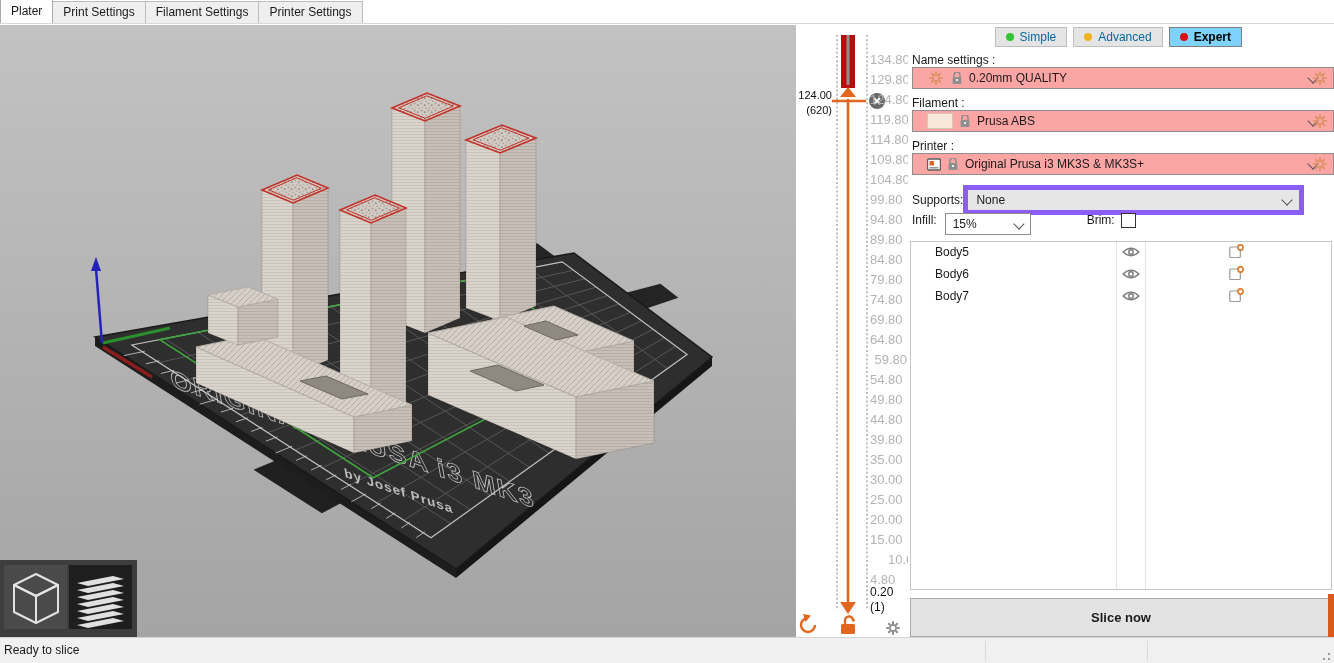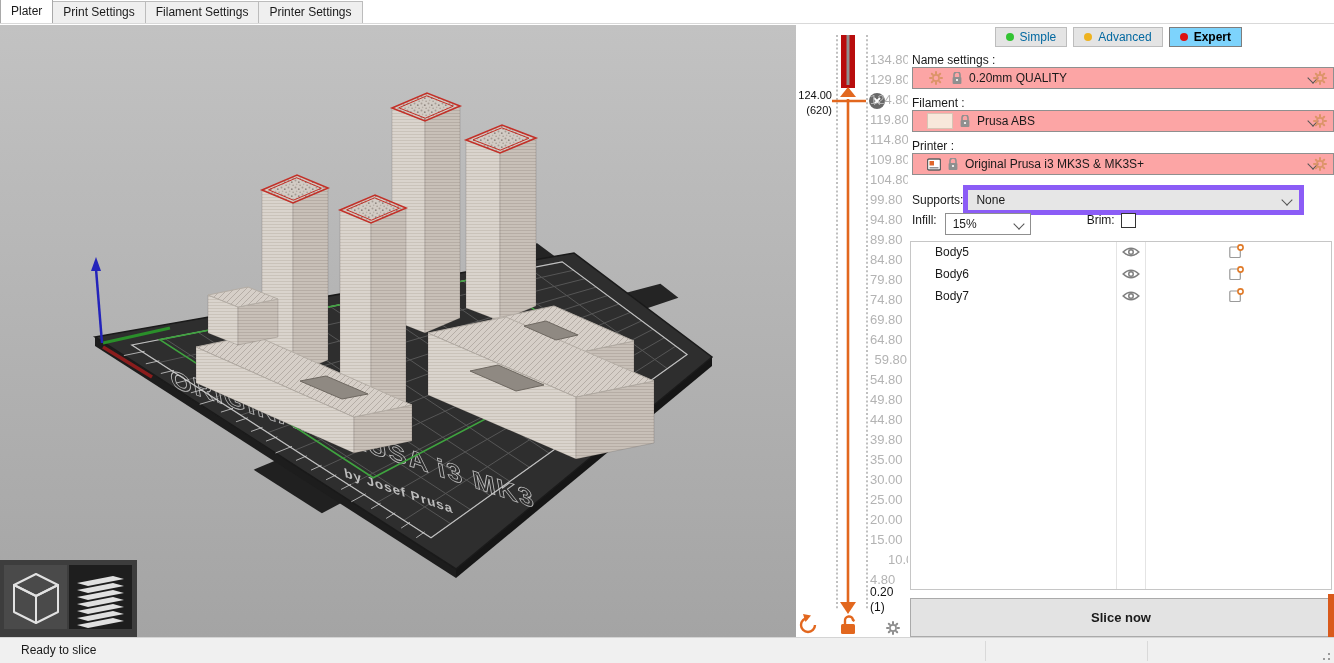--- a/index.html
+++ b/index.html
@@ -54,21 +54,21 @@
   .obj-row{height:22px;position:relative;cursor:default;}
   .obj-row .r-name{position:absolute;left:24px;top:3px;}
   .obj-row .r-eye{position:absolute;left:211px;top:3px;width:18px;height:14px;cursor:pointer;}
   .obj-row .r-edit{position:absolute;left:318px;top:2px;width:16px;height:16px;cursor:pointer;}
   .slice-btn{position:absolute;left:2px;top:573px;width:420px;height:37px;background:#e3e3e3;
              border:1px solid #aaa;font-weight:bold;font-size:13px;display:flex;align-items:center;
              justify-content:center;cursor:pointer;}
   
   #status-bar{position:absolute;left:0;top:637px;width:1334px;height:26px;background:#f0f0f0;
               border-top:1px solid #d4d4d4;border-bottom:2px solid #8f8f8f;}
-  #status-text{position:absolute;left:4px;top:5px;margin-left:17px;}
+  #status-text{position:absolute;left:4px;top:5px;}
   .status-sep{position:absolute;top:3px;bottom:3px;width:1px;background:#d9d9d9;}
   #resize-grip{position:absolute;right:3px;bottom:3px;width:12px;height:12px;cursor:nwse-resize;
     background:
       radial-gradient(circle at 10px 10px,#9a9a9a 1.2px,transparent 1.4px),
       radial-gradient(circle at 10px 5px,#9a9a9a 1.2px,transparent 1.4px),
       radial-gradient(circle at 5px 10px,#9a9a9a 1.2px,transparent 1.4px);}
   #edge-artifact{position:absolute;left:1328px;top:594px;width:6px;height:43px;background:#d95a1b;}
 </style>
 </head>
 <body>

